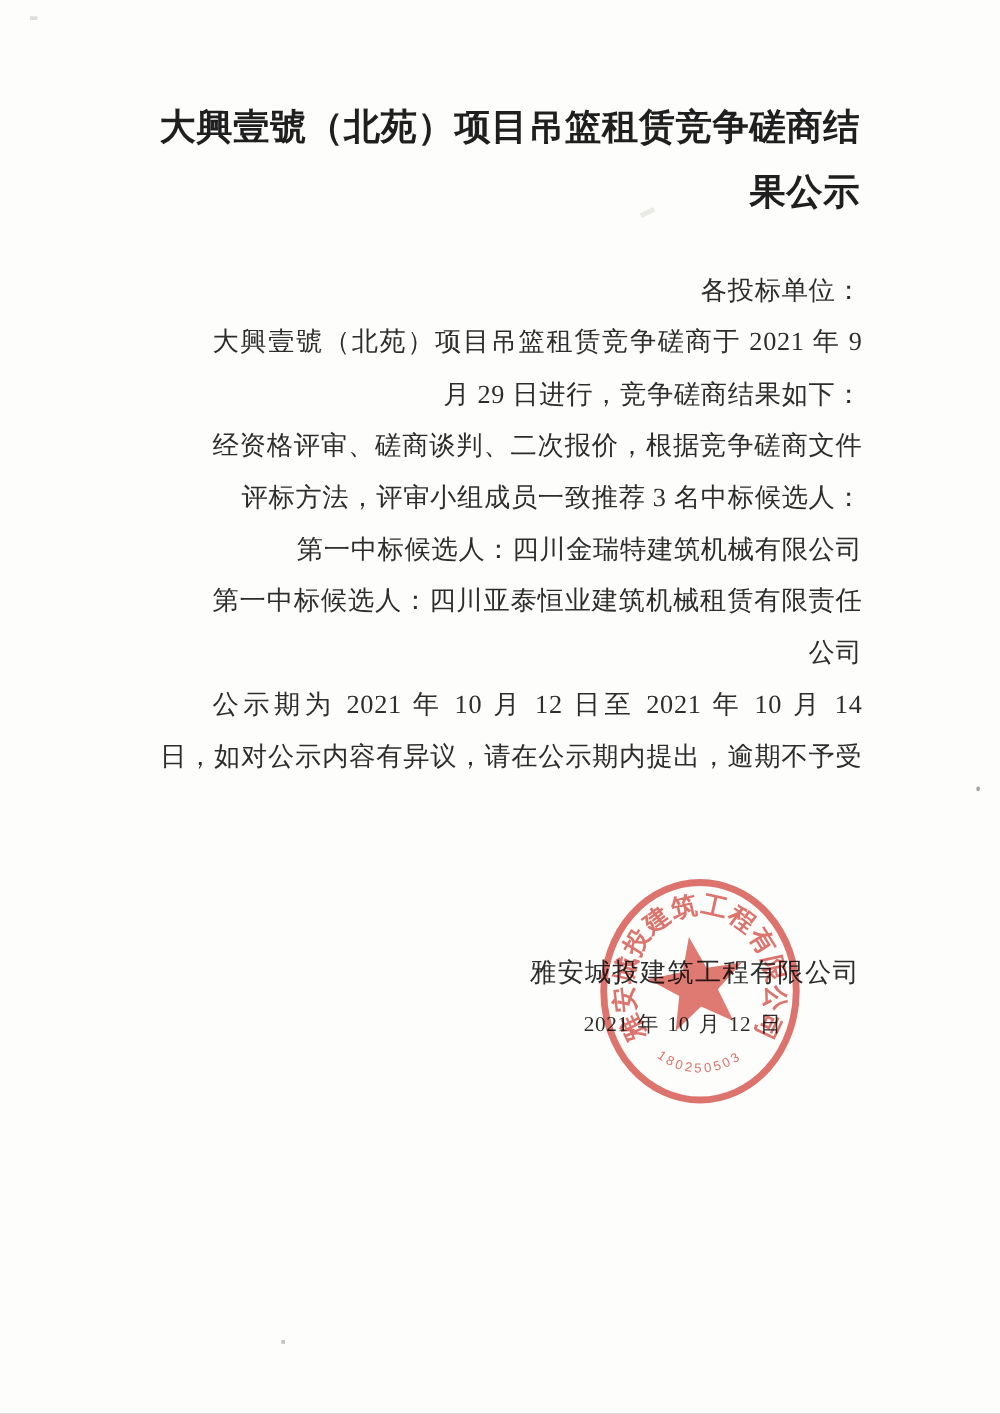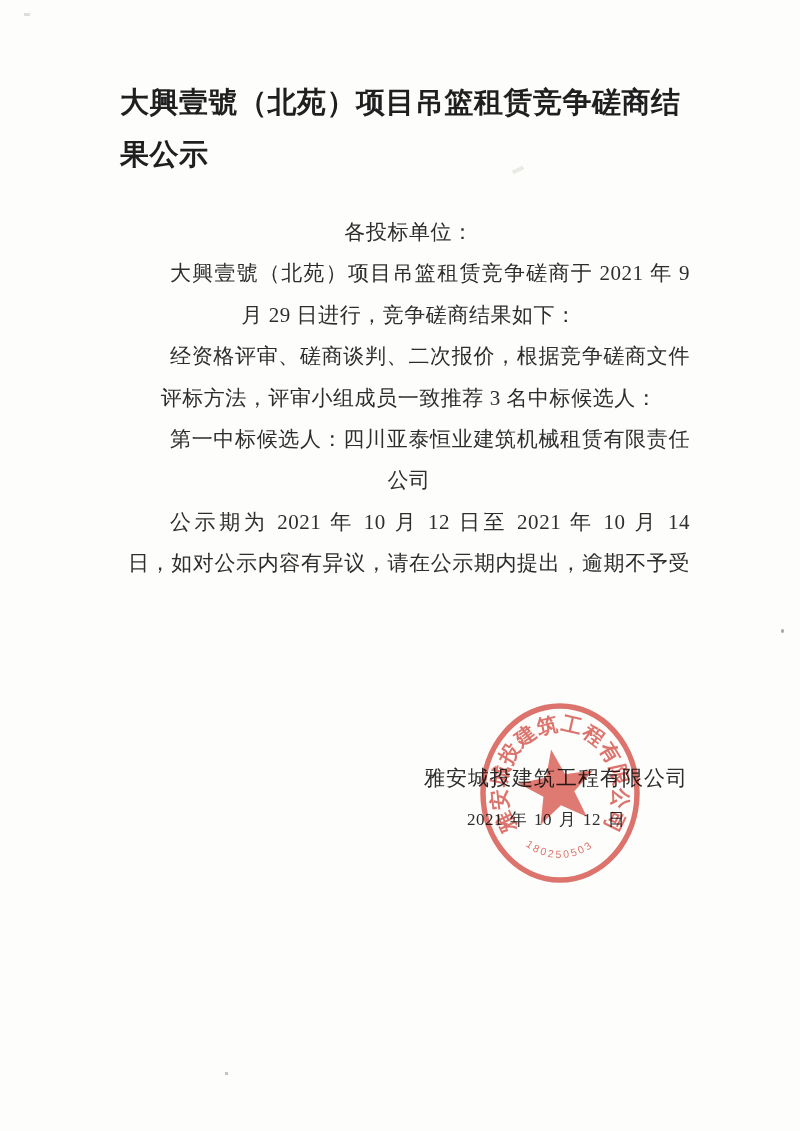--- a/index.html
+++ b/index.html
@@ -14,21 +14,21 @@
     font-family: "Liberation Serif", "DejaVu Serif", serif;
     color: #2e2e2e;
   }
 
   
   .title-block {
     position: absolute;
     left: 120px;
     top: 76px;
     width: 568px;
-    text-align: left;
+    text-align: right;
     font-family: "Liberation Sans", "DejaVu Sans", sans-serif;
     font-weight: 700;
     font-size: 29px;
     line-height: 52px;
     color: #1f1f1f;
     letter-spacing: 0.5px;
   }
 
   
   .body-block {
@@ -37,21 +37,21 @@
     top: 212px;
     width: 562px;
     font-size: 21px;
     line-height: 41.4px;
     color: #2d2d2d;
   }
   .line {
     height: 41.4px;
     letter-spacing: 0.55px;
     white-space: nowrap;
-    text-align: center;
+    text-align: right;
   }
   .line.jl {
     white-space: normal;
     text-align: justify;
     text-align-last: justify;
     text-justify: inter-character;
   }
   .line.indent { text-indent: 42px; }
 
   
@@ -101,20 +101,21 @@
     <div>大興壹號（北苑）项目吊篮租赁竞争磋商结</div>
     <div>果公示</div>
   </div>
 
   <div class="body-block">
     <div class="line">各投标单位：</div>
     <div class="line indent jl">大興壹號（北苑）项目吊篮租赁竞争磋商于 2021 年 9</div>
     <div class="line">月 29 日进行，竞争磋商结果如下：</div>
     <div class="line indent jl">经资格评审、磋商谈判、二次报价，根据竞争磋商文件</div>
     <div class="line">评标方法，评审小组成员一致推荐 3 名中标候选人：</div>
+    <div class="line indent">第一中标候选人：四川金瑞特建筑机械有限公司</div>
     <div class="line indent jl">第一中标候选人：四川亚泰恒业建筑机械租赁有限责任</div>
     <div class="line">公司</div>
     <div class="line indent jl">公示期为 2021 年 10 月 12 日至 2021 年 10 月 14</div>
     <div class="line jl">日，如对公示内容有异议，请在公示期内提出，逾期不予受</div>
   </div>
 
   <div class="sign-company">雅安城投建筑工程有限公司</div>
   <div class="sign-date">2021 年 10 月 12 日</div>
 
   <svg class="seal" viewBox="0 0 224 224">

